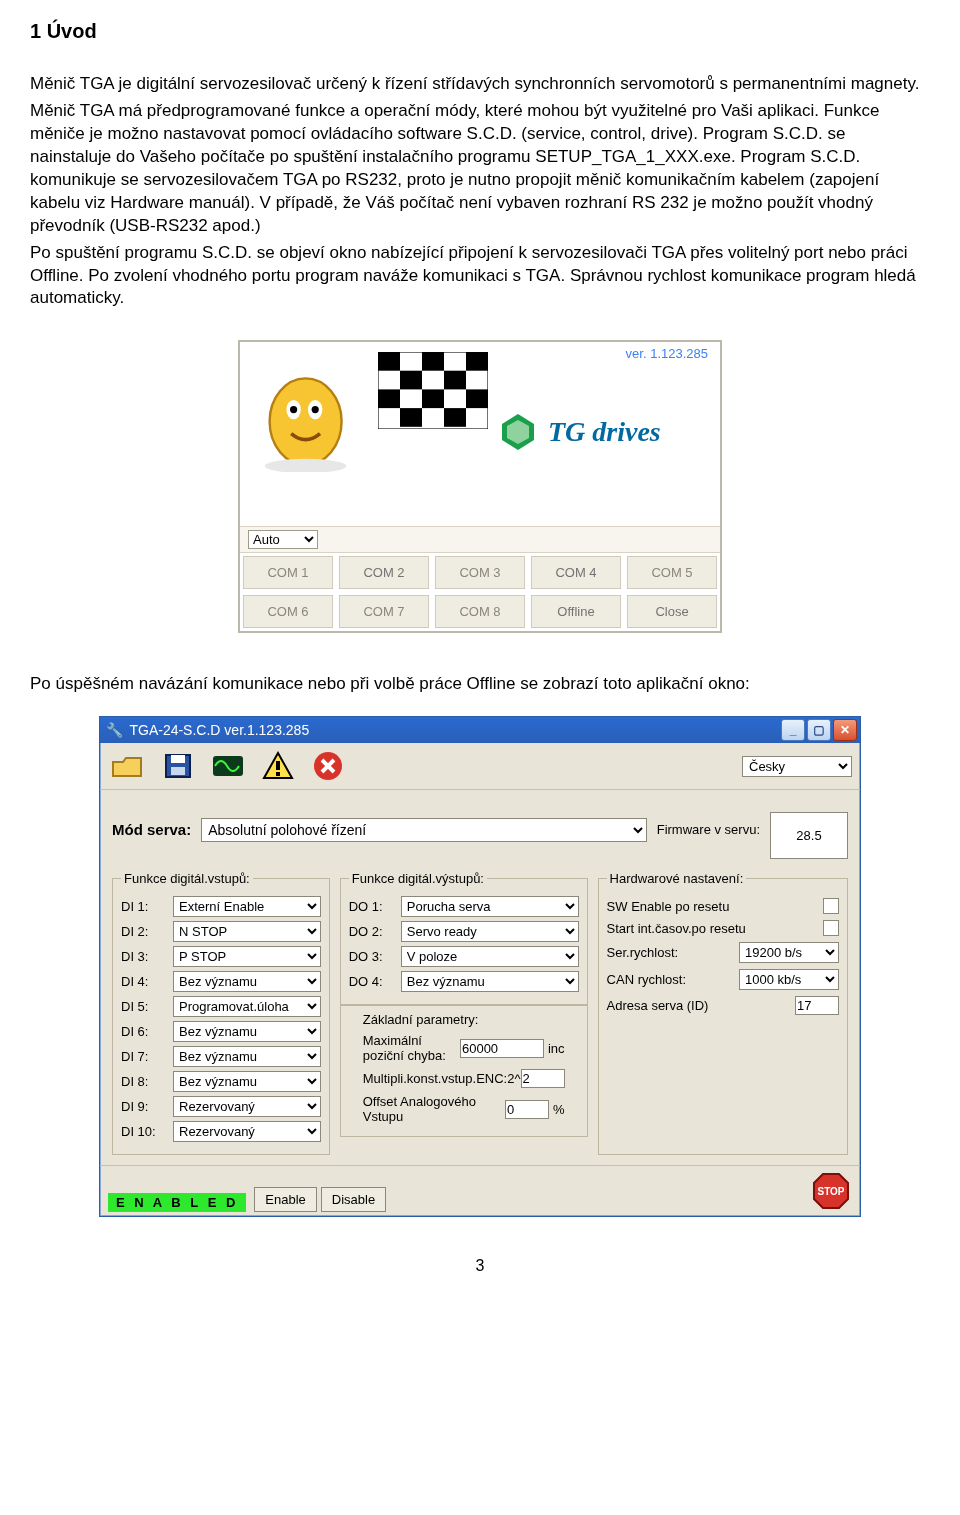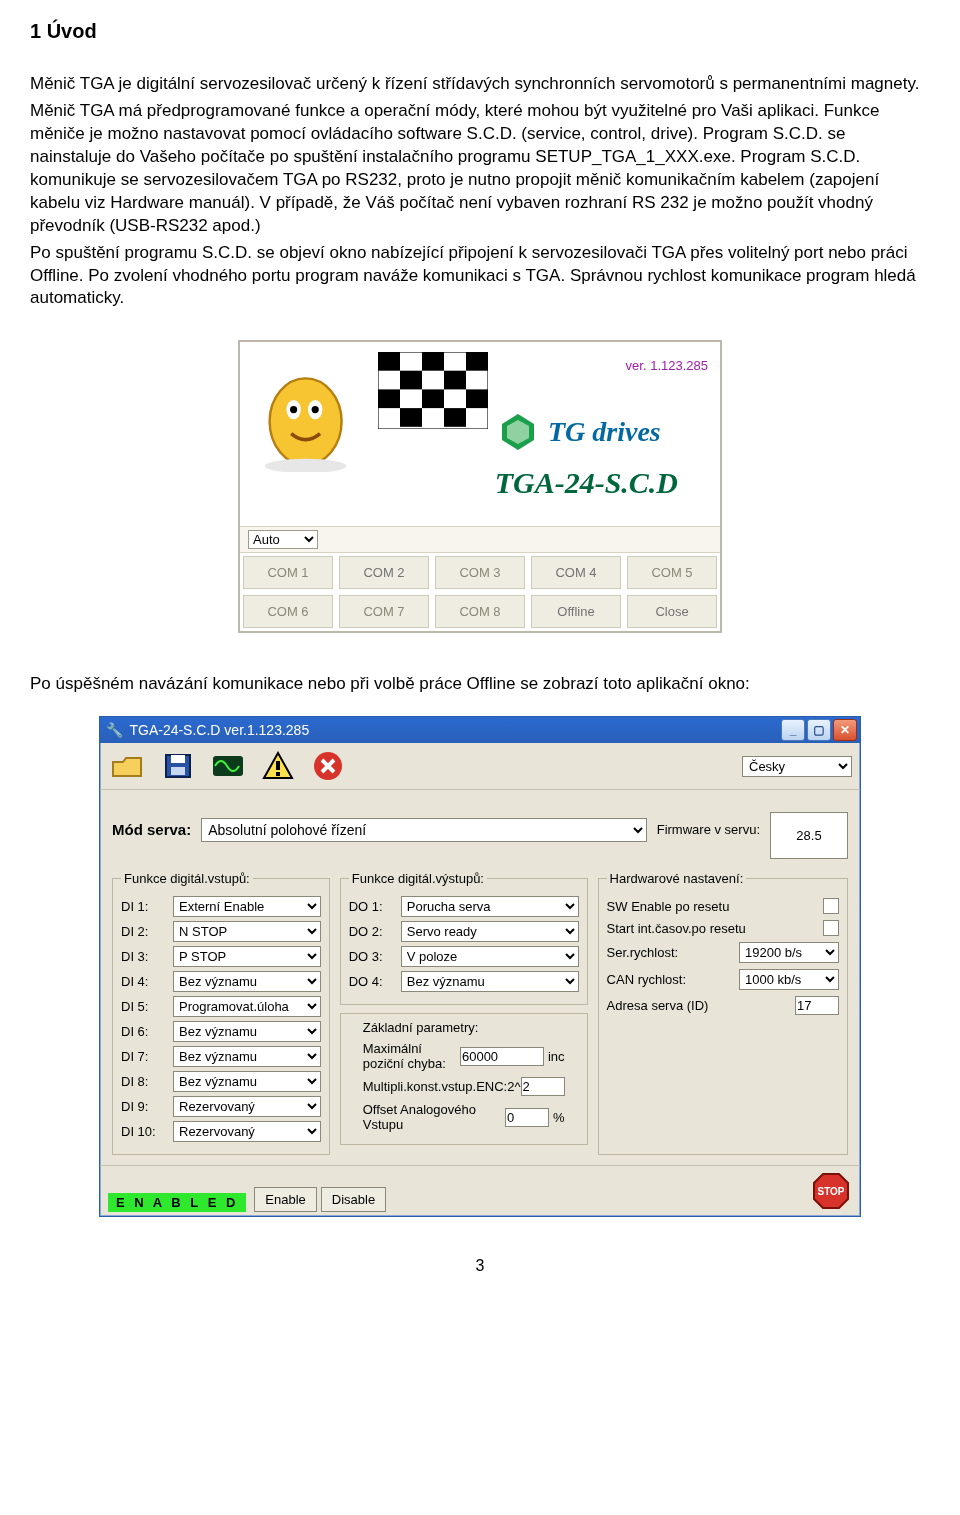--- a/index.html
+++ b/index.html
@@ -30,23 +30,23 @@
     background: #fff;
   }
   .splash-top {
     padding: 10px 12px 4px 8px;
     position: relative;
     height: 170px;
   }
   .ver {
     position: absolute;
     right: 12px;
-    top: 16px;
+    top: 4px;
     font-size: 13px;
-    color: #a21caf;
+    color: #3b82f6;
   }
   .splash-art {
     display: flex;
     align-items: flex-start;
     gap: 10px;
   }
   .mascot {
     width: 120px; height: 120px;
     position: relative;
   }
@@ -234,21 +234,21 @@
   }
   .tin {
     background:#fff; border:1px solid #8b8779;
     width: 80px; font-size:13px; padding:1px;
   }
   .tin-sm { width: 40px; }
   .units { font-size:13px; margin-left:4px; }
   .bp {
     border:1px solid #bcb6a2;
     padding: 6px 22px;
-    margin-top: 8px;
+    margin-top: 0;
   }
   .bp .hwrow label { flex:1; }
   .footer {
     display:flex; align-items:flex-end;
     padding: 4px 8px;
     border-top:1px solid #c6c0ae;
     gap: 4px;
   }
   .enabled {
     background: #2ee82e;
@@ -317,21 +317,20 @@
       <div class="tg">
         <div class="tg-logo">
           <svg viewBox="0 0 40 40">
               <polygon points="20,2 36,12 36,28 20,38 4,28 4,12" fill="#1aa04a"></polygon>
               <polygon points="20,8 31,14 31,26 20,32 9,26 9,14" fill="#8fd29f"></polygon>
             </svg>
         </div>
         <div class="tg-text">TG drives</div>
       </div>
     </div>
-    <div class="tga-title">TGA-24-S.C.D</div>
   </div>
   <div class="auto-row">
     <select class=""><option>Auto</option></select>
   </div>
   <div class="com-grid" id="com-grid">
       <div class="com-cell">COM 1</div>
       <div class="com-cell active">COM 2</div>
       <div class="com-cell">COM 3</div>
       <div class="com-cell active">COM 4</div>
       <div class="com-cell">COM 5</div>

